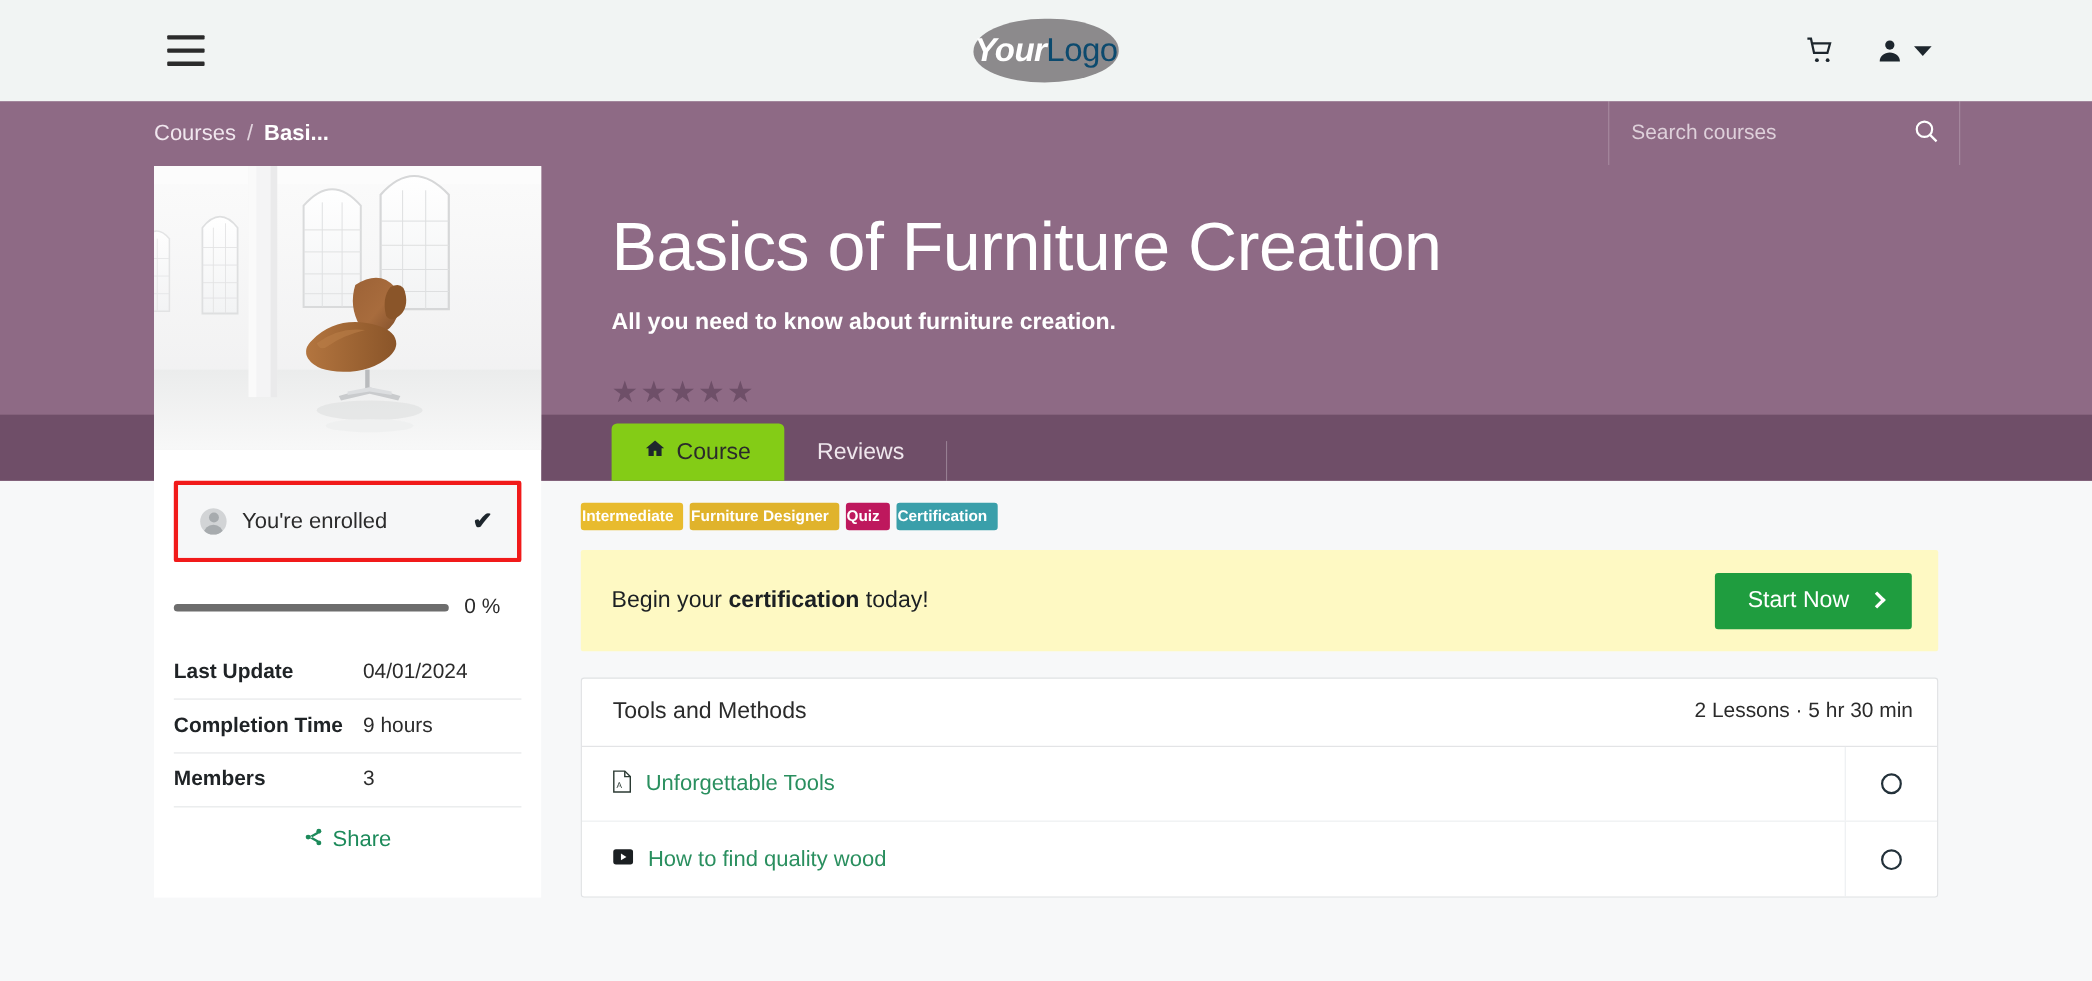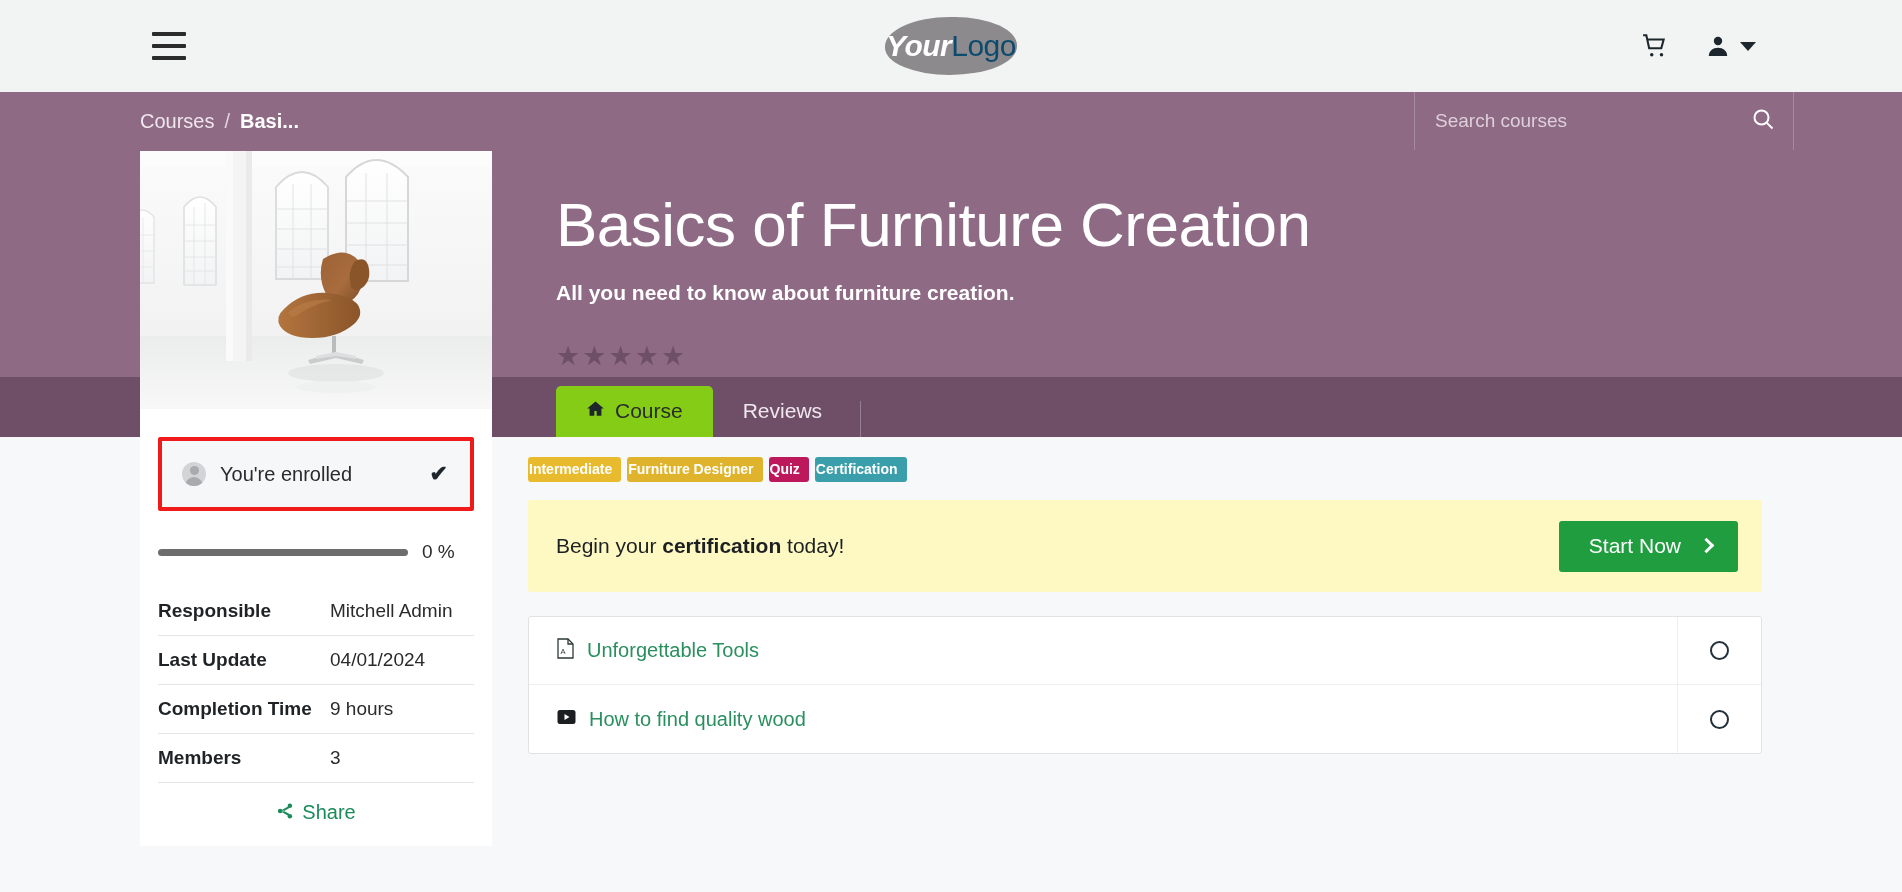--- a/index.html
+++ b/index.html
@@ -75,22 +75,22 @@
     font-size: 20px;
     color: #f0e6ee;
     display: flex; align-items: center; gap: 10px;
   }
   .crumb-link { color: #f0e6ee; cursor: pointer; }
   .crumb-sep { color: #e2d4de; }
   .crumb-current { color: #ffffff; font-weight: bold; }
 
   .searchbox {
     position: absolute;
-    right: 108px; top: 0;
-    width: 380px; height: 58px;
+    right: 120px; top: 0;
+    width: 320px; height: 58px;
     border-left: 1px solid rgba(255,255,255,0.22);
     border-right: 1px solid rgba(255,255,255,0.22);
     display: flex; align-items: center;
     padding: 0 18px 0 20px;
   }
   .searchbox input {
     flex: 1;
     background: transparent;
     border: none; outline: none;
     color: #ffffff;
@@ -525,24 +525,20 @@
     <div class="progress-row">
       <div class="progress-track">
         <div class="progress-fill"></div>
       </div>
       <div class="progress-label">0 %</div>
     </div>
 
     <table class="infotable">
       <tbody>
         <tr>
-          <td class="k">Responsible</td>
-          <td class="v">Mitchell Admin</td>
-        </tr>
-        <tr>
           <td class="k">Last Update</td>
           <td class="v">04/01/2024</td>
         </tr>
         <tr>
           <td class="k">Completion Time</td>
           <td class="v">9 hours</td>
         </tr>
         <tr>
           <td class="k">Members</td>
           <td class="v">3</td>
@@ -573,20 +569,24 @@
 
     <div class="cert-banner">
       <div class="cert-text"><span>Begin your </span><b>certification</b><span> today!</span></div>
       <button class="start-btn">
         <span>Start Now</span>
         <span class="chev"></span>
       </button>
     </div>
 
     <div class="lessons-card">
+      <div class="lessons-head">
+        <span class="lessons-title">Tools and Methods</span>
+        <span class="lessons-meta">2 Lessons · 5 hr 30 min</span>
+      </div>
 
       <div class="lesson-row">
         <div class="lesson-left">
           <span>
             <svg width="17" height="21" viewBox="0 0 17 21" fill="none" stroke="#2b3a33" stroke-width="1.3">
               <path d="M1 1h10l5 5v14H1z" fill="#ffffff"></path>
               <path d="M11 1v5h5"></path>
               <text x="3.4" y="16.2" font-size="7.5" fill="#2b3a33" stroke="none" font-family="Liberation Sans, sans-serif">A</text>
             </svg>
           </span>

